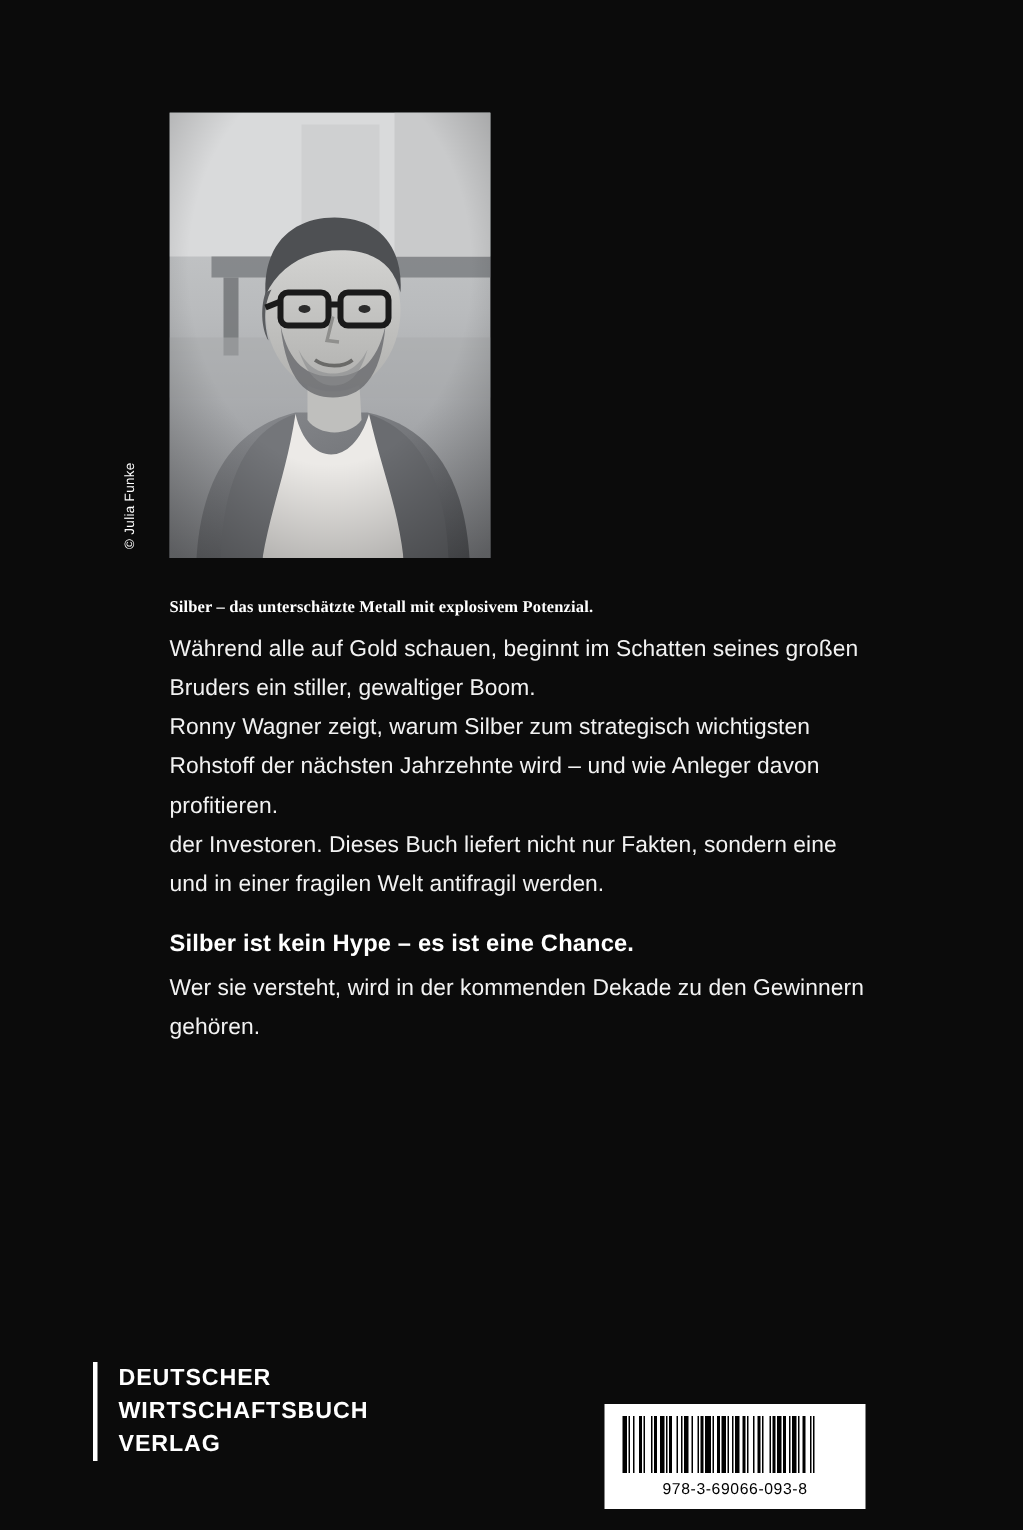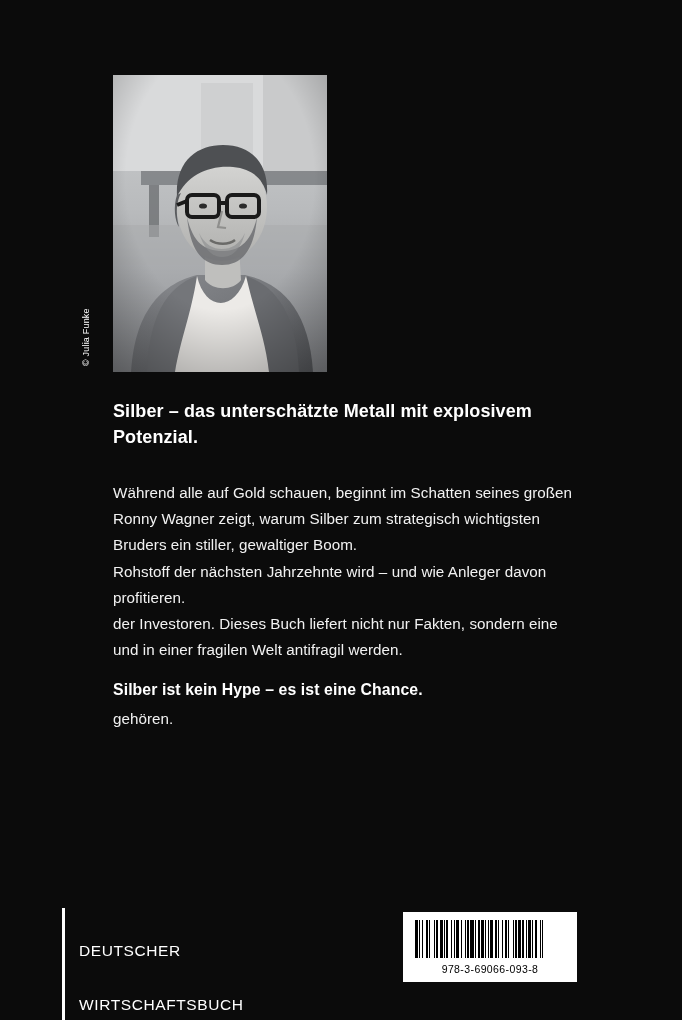--- a/index.html
+++ b/index.html
@@ -52,25 +52,26 @@
   }
 
   
   .blurb {
     position: absolute;
     left: 113px;
     top: 398px;
     width: 470px;
   }
   .lead {
-    font-size: 18px;
+    font-size: 11px;
     line-height: 1.45;
     font-weight: 700;
-    margin: 0 0 30px 0;
+    margin: 0 0 6px 0;
     letter-spacing: 0.1px;
+    font-family: Liberation Serif, serif;
   }
   .para {
     font-size: 15.2px;
     line-height: 1.72;
     margin: 0 0 6px 0;
     font-weight: 400;
     letter-spacing: 0.05px;
     color: #f2f2f2;
   }
   .para.tight { margin-bottom: 0; }
@@ -96,32 +97,31 @@
     background: #ffffff;
     margin-right: 14px;
   }
   .pub-lines {
     display: flex;
     flex-direction: column;
     justify-content: center;
   }
   .pub-line {
     font-size: 15.5px;
-    font-weight: 400;
+    font-weight: 700;
     letter-spacing: 0.6px;
     line-height: 1.42;
     text-transform: uppercase;
-    margin-top: 32px;
   }
 
   
   .barcode-box {
     position: absolute;
     left: 403px;
-    top: 912px;
+    top: 936px;
     width: 174px;
     height: 70px;
     background: #ffffff;
     display: flex;
     flex-direction: column;
     align-items: center;
     justify-content: center;
     text-align: right;
   }
   .barcode-bars {
@@ -213,32 +213,33 @@
         <rect x="0" y="0" width="214" height="297" fill="url(#vig)"></rect>
       </svg>
     </div>
     <div class="photo-credit">© Julia Funke</div>
   </div>
 
   <div class="blurb">
     <p class="lead">Silber – das unterschätzte Metall mit explosivem Potenzial.</p>
 
     <p class="para tight">Während alle auf Gold schauen, beginnt im Schatten seines großen</p>
+    <p class="para tight">Bruders ein stiller, gewaltiger Boom.</p>
+
     <p class="para tight">Ronny Wagner zeigt, warum Silber zum strategisch wichtigsten</p>
-
-    <p class="para tight">Bruders ein stiller, gewaltiger Boom.</p>
     <p class="para tight">Rohstoff der nächsten Jahrzehnte wird – und wie Anleger davon</p>
     <p class="para tight">profitieren.</p>
 
     <p class="para tight">der Investoren. Dieses Buch liefert nicht nur Fakten, sondern eine</p>
     <p class="para tight">und in einer fragilen Welt antifragil werden.</p>
 
     <div class="gap"></div>
 
     <p class="sub-lead">Silber ist kein Hype – es ist eine Chance.</p>
+    <p class="para tight">Wer sie versteht, wird in der kommenden Dekade zu den Gewinnern</p>
     <p class="para tight">gehören.</p>
   </div>
 
   <div class="publisher">
     <div class="pub-rule"></div>
     <div class="pub-lines">
       <div class="pub-line">Deutscher</div>
       <div class="pub-line">Wirtschaftsbuch</div>
       <div class="pub-line">Verlag</div>
     </div>

